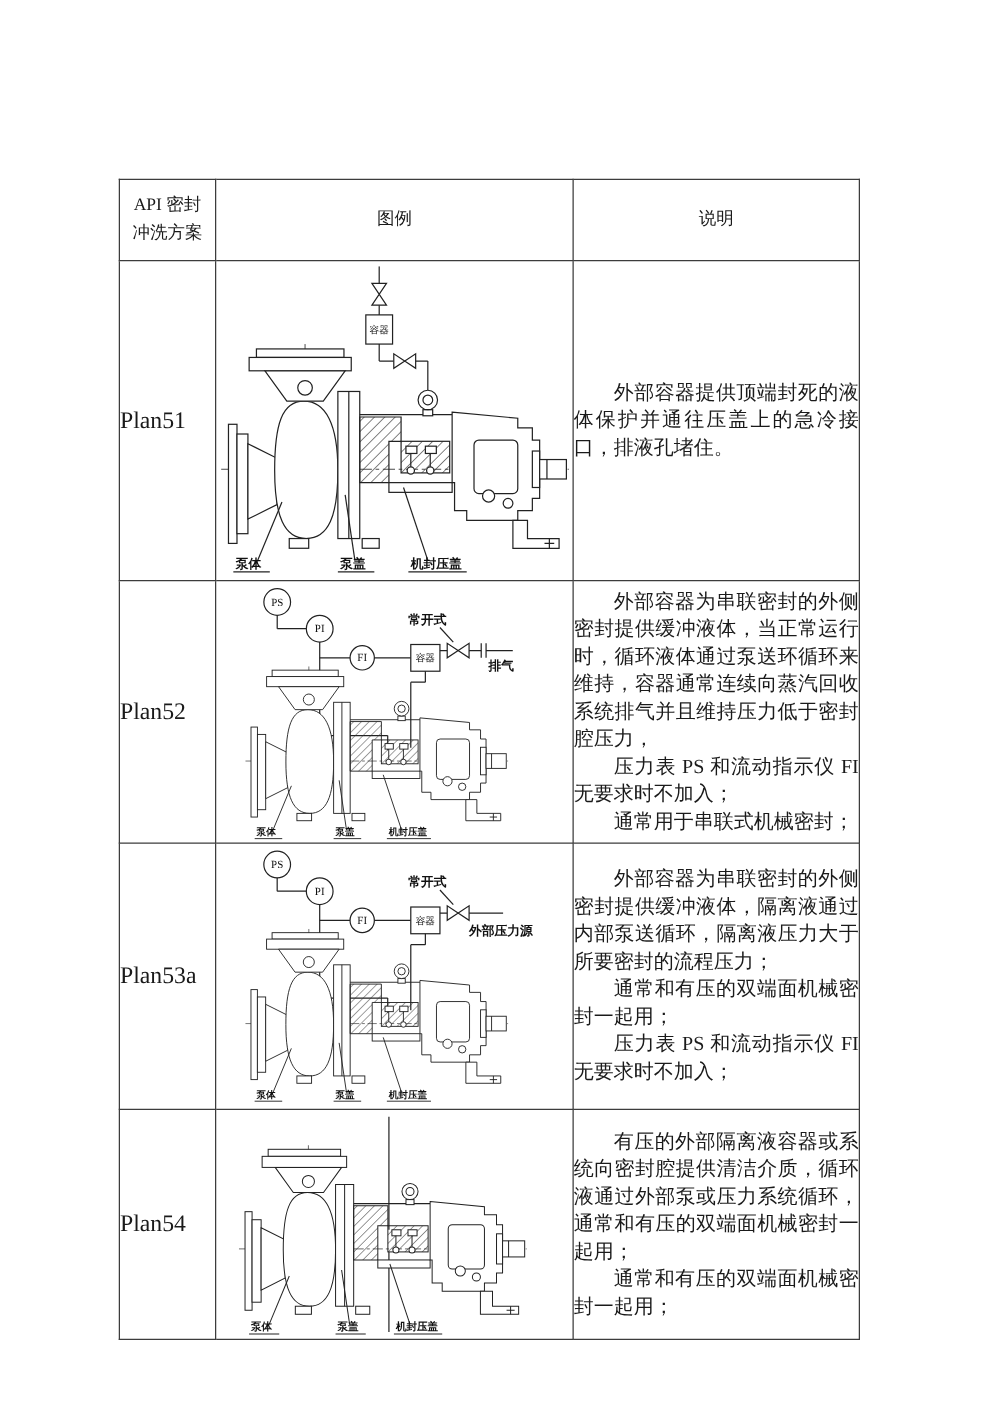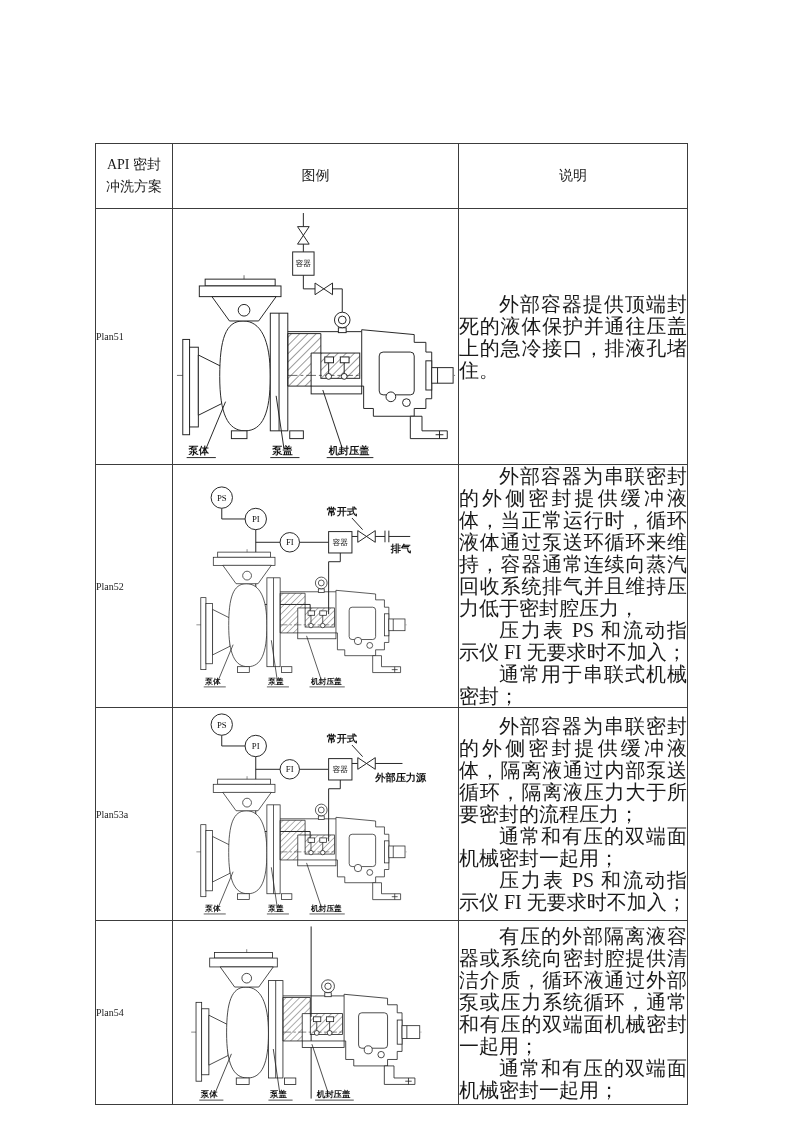--- a/index.html
+++ b/index.html
@@ -6,24 +6,24 @@
   .page{position:relative;width:800px;height:1132px;background:#ffffff;overflow:hidden;
         font-family:"Liberation Serif","DejaVu Serif",serif;color:#1a1a1a;}
   table.plans{position:absolute;left:95px;top:95px;width:592px;border-collapse:collapse;
         table-layout:fixed;margin-top:48px;}
   table.plans td,table.plans th{border:1px solid #3c3c3c;padding:0;font-weight:normal;}
   .col-plan{width:77px;}
   .col-diagram{width:286px;}
   .col-desc{width:229px;}
   .hdr{font-size:14px;text-align:center;vertical-align:middle;height:64px;line-height:24px;}
   .hdr-plan{line-height:22px;}
-  .plan-cell{font-size:10px;vertical-align:middle;padding-left:9px;}
+  .plan-cell{font-size:19px;vertical-align:middle;padding-left:9px;}
   .diagram-cell{text-align:left;vertical-align:middle;text-decoration:underline;}
   .diagram-cell svg{display:block;margin:0 auto;}
-  .desc-cell{font-size:20px;line-height:22px;text-align:justify;vertical-align:middle;
+  .desc-cell{font-size:16px;line-height:22px;text-align:justify;vertical-align:middle;
         padding:6px 9px;word-break:break-all;}
   .desc-cell p{margin:0;text-indent:2em;}
   svg .ln{stroke:#222;stroke-width:1;fill:none;}
   svg .fw{stroke:#222;stroke-width:1;fill:#ffffff;}
   svg .fh{stroke:#222;stroke-width:1;fill:url(#hatch);}
   svg .cl{stroke:#444;stroke-width:0.8;fill:none;stroke-dasharray:10 3 3 3;}
   svg text{font-family:"Liberation Serif","DejaVu Serif",serif;fill:#111;}
   svg .lbl{font-size:10.5px;font-weight:bold;}
   svg .inst{font-size:9px;}
   svg .tiny{font-size:8px;}

